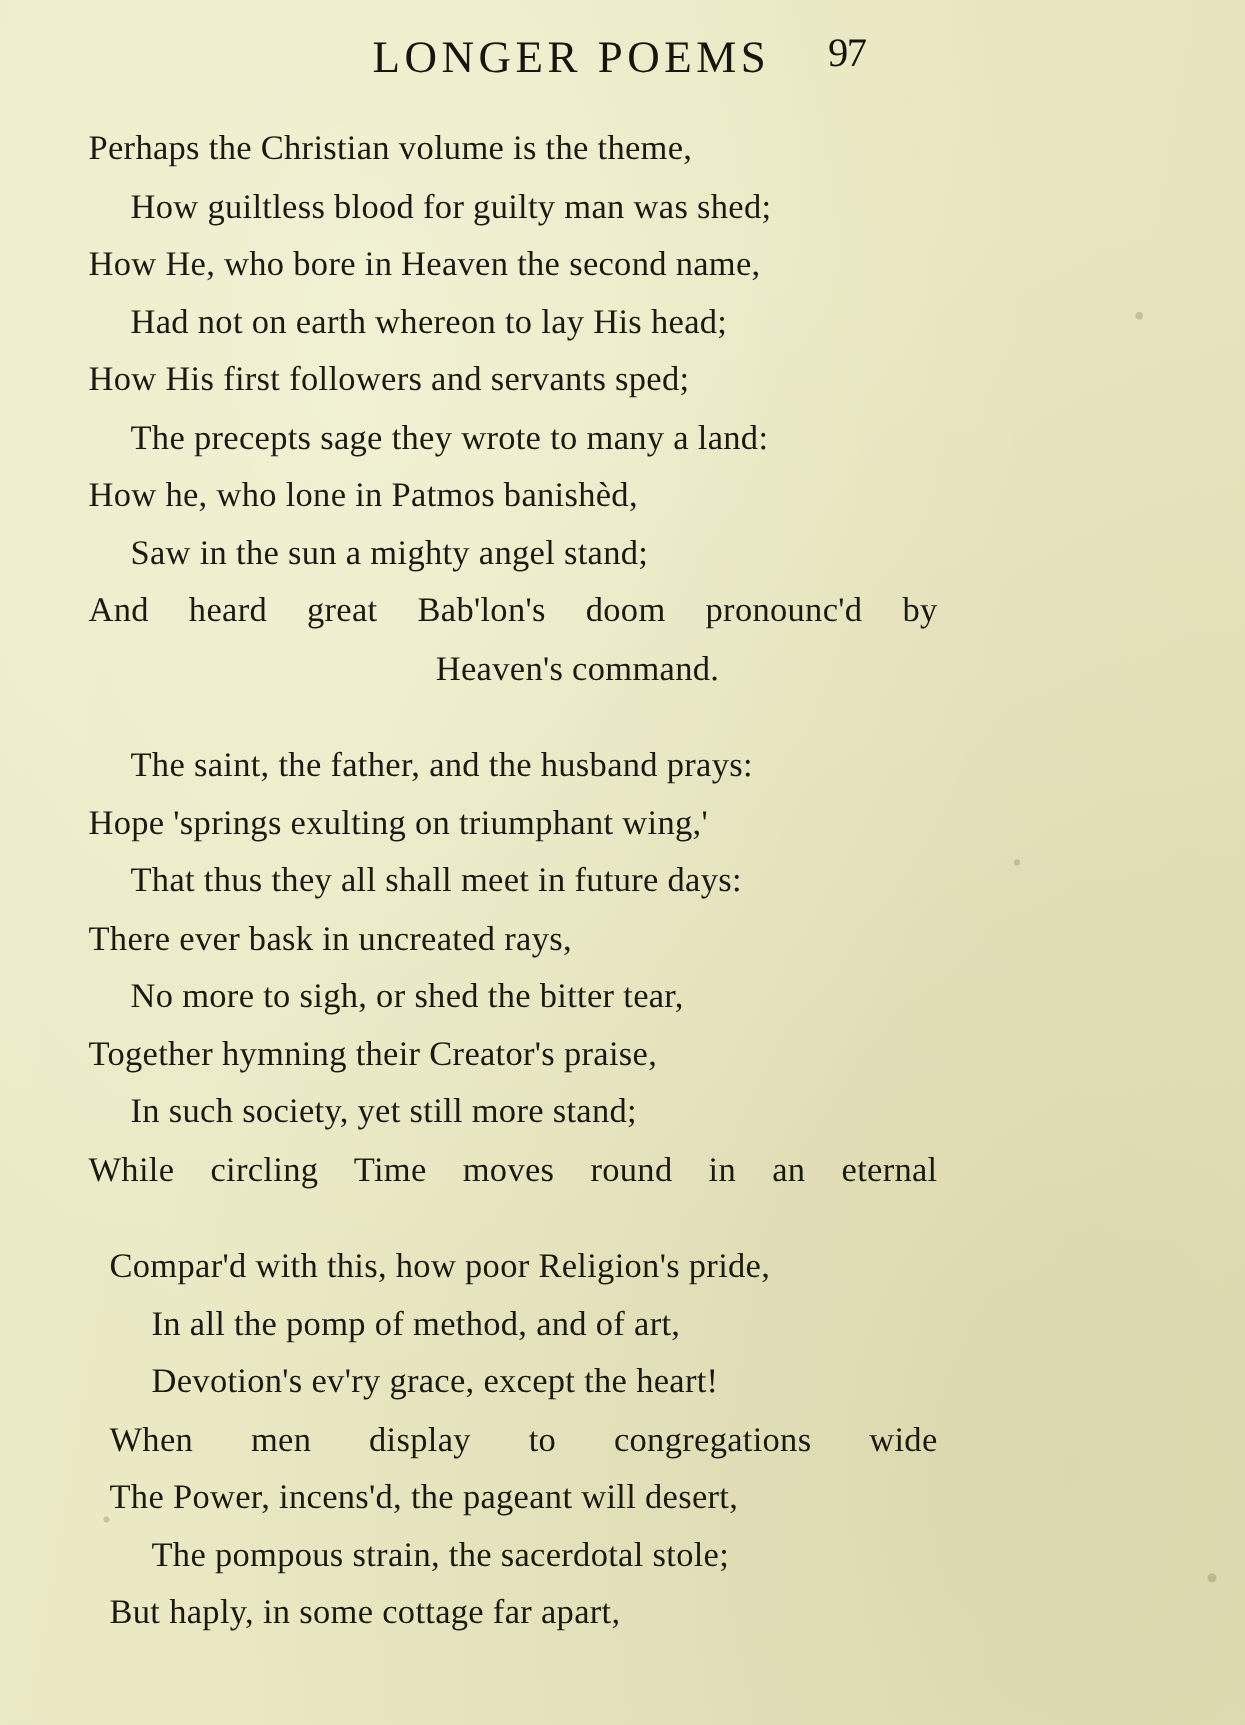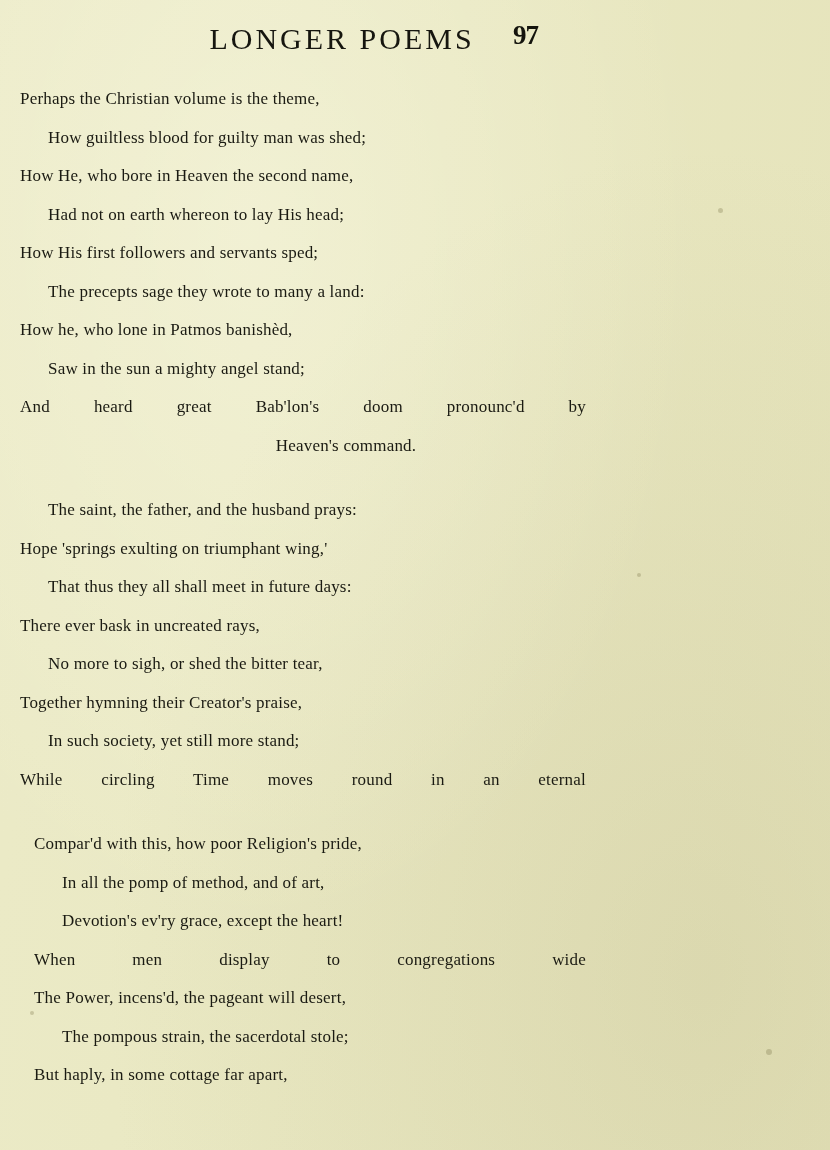--- a/index.html
+++ b/index.html
@@ -23,20 +23,21 @@
       radial-gradient(ellipse at 30% 20%, rgba(255,255,240,0.35) 0%, rgba(255,255,240,0) 55%),
       radial-gradient(ellipse at 85% 85%, rgba(190,185,140,0.28) 0%, rgba(190,185,140,0) 60%),
       linear-gradient(100deg, #ecebc8 0%, #e9e8c2 45%, #e5e3ba 100%);
   }
   .page {
     position: relative;
     width: 678px;
     height: 1150px;
     box-sizing: border-box;
     padding: 0;
+    margin-left: 39px;
   }
   .header {
     position: relative;
     height: 72px;
   }
   .running-head {
     position: absolute;
     top: 22px;
     left: 0;
     right: 0;
@@ -45,33 +46,33 @@
     letter-spacing: 3px;
     font-family: "Liberation Serif", serif;
     color: #16160f;
     text-indent: 6px;
   }
   .folio {
     position: absolute;
     top: 20px;
     right: 140px;
     font-size: 27px;
-    font-weight: bold;
+    font-weight: normal;
     color: #14140d;
     letter-spacing: -1px;
   }
   .poem {
     margin: 0;
     padding: 0 92px 0 20px;
   }
   .stanza {
     margin-bottom: 26px;
   }
   .line {
-    font-size: 17px;
+    font-size: 23px;
     line-height: 38.5px;
     color: #1a1a12;
     white-space: pre-wrap;
     letter-spacing: 0.2px;
   }
   .ind-0 { padding-left: 0; }
   .ind-1 { padding-left: 28px; }
   .ind-2 { padding-left: 86px; text-align: center; }
   .just {
     text-align: justify;

